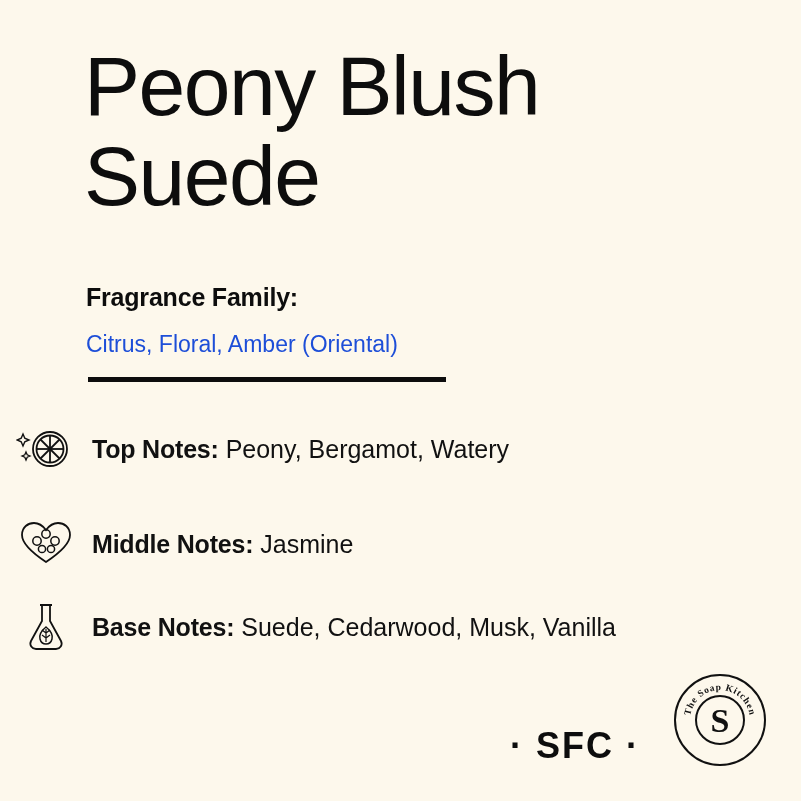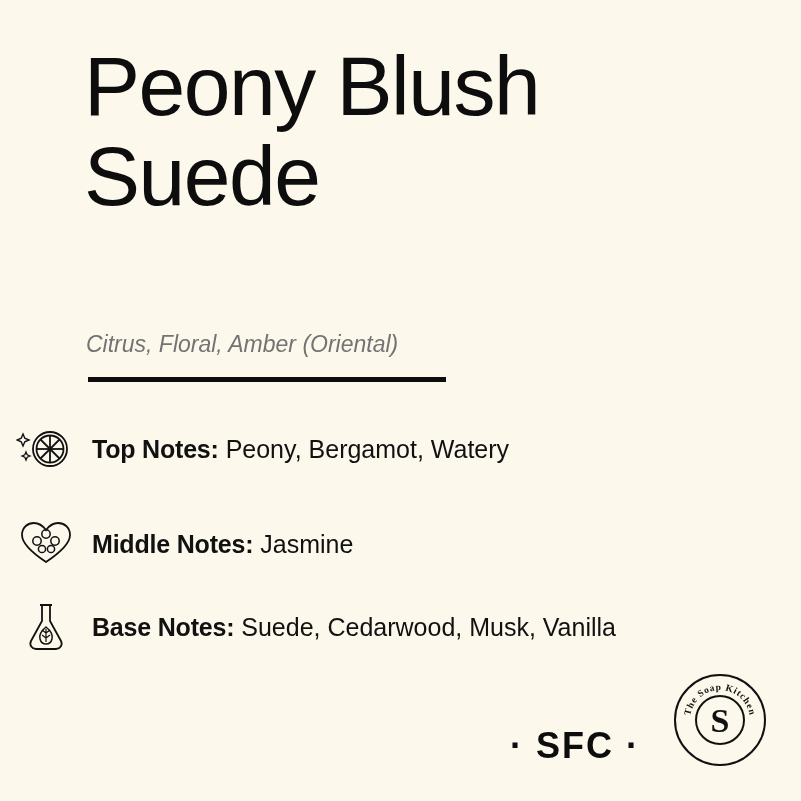--- a/index.html
+++ b/index.html
@@ -44,22 +44,21 @@
     font-size: 25px;
     font-weight: bold;
     letter-spacing: -0.2px;
     color: #0d0d0d;
   }
   .family-value {
     position: absolute;
     left: 86px;
     top: 331px;
     font-size: 23px;
-    font-style: italic;
-    color: #737373;
+    color: #1d4ed8;
   }
   .rule {
     position: absolute;
     left: 88px;
     top: 377px;
     width: 358px;
     height: 5px;
     background: #0d0d0d;
   }
 
@@ -119,20 +118,21 @@
   }
   .logo svg { display: block; }
 </style>
 </head>
 <body>
 
 <div class="card">
 
   <div class="title">Peony Blush Suede</div>
 
+  <div class="family-label">Fragrance Family:</div>
   <div class="family-value">Citrus, Floral, Amber (Oriental)</div>
   <div class="rule"></div>
 
   <div class="note-row r1">
     <div class="note-icon">
       <svg width="60" height="60" viewBox="0 0 60 60" fill="none" stroke="#111111" stroke-width="1.8">
         <circle cx="34" cy="30" r="17"></circle>
         <circle cx="34" cy="30" r="13.5"></circle>
         <line x1="34" y1="16.5" x2="34" y2="43.5"></line>
         <line x1="20.5" y1="30" x2="47.5" y2="30"></line>

